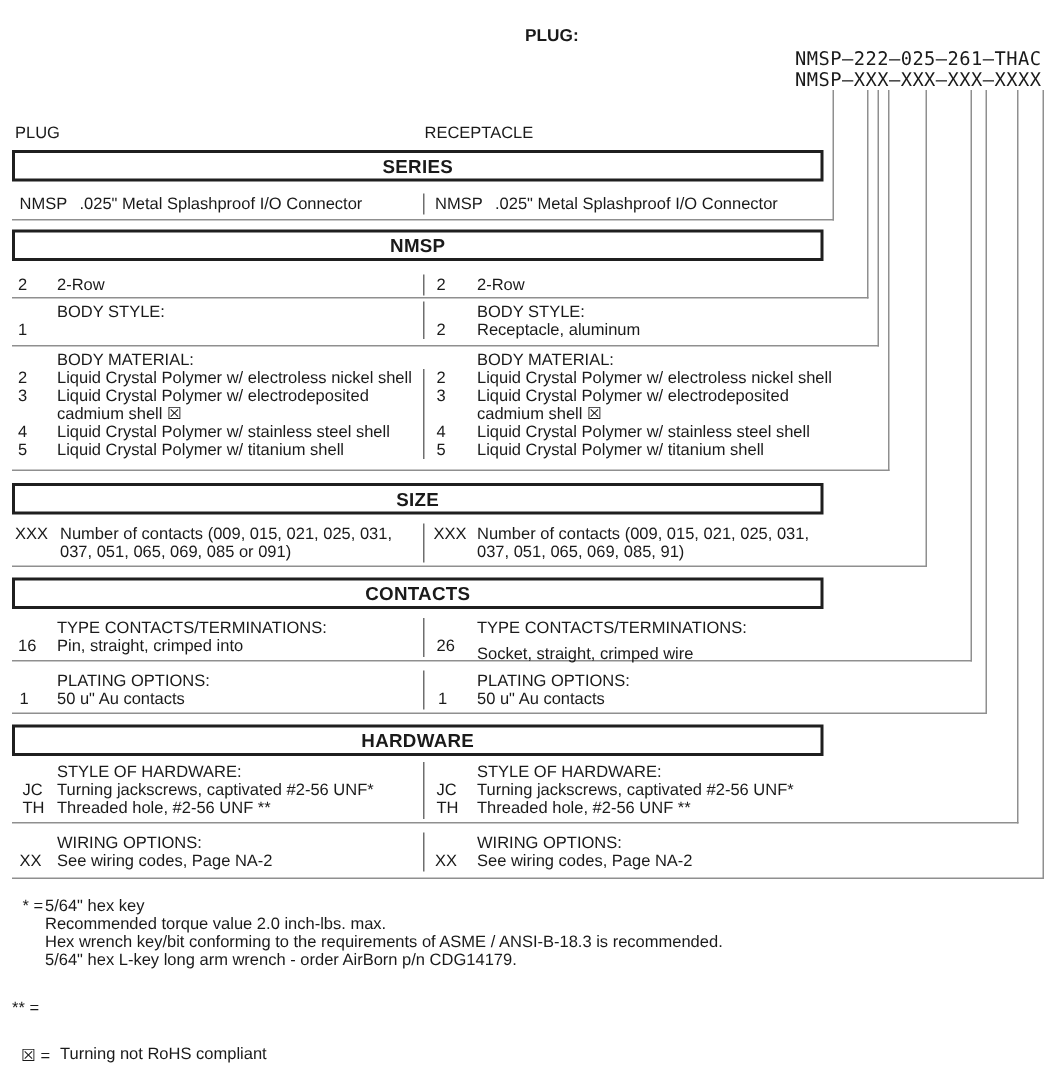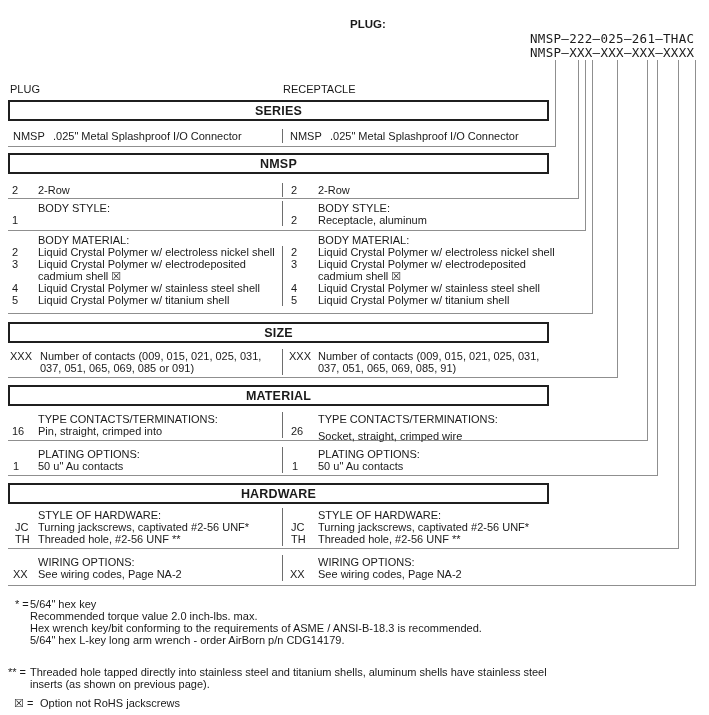--- a/index.html
+++ b/index.html
@@ -117,21 +117,21 @@
     <div class="line">037, 051, 065, 069, 085 or 091)</div>
   </div>
   <div class="abs vdiv" style="left:282px;top:349px;height:26px"></div>
   <span class="abs line" style="left:289px;top:350px">XXX</span>
   <div class="abs" style="left:318px;top:350px">
     <div class="line">Number of contacts (009, 015, 021, 025, 031,</div>
     <div class="line">037, 051, 065, 069, 085, 91)</div>
   </div>
 
   <div class="abs secbox" style="top:385px">
-    <span class="sectitle">MATERIAL</span>
+    <span class="sectitle">CONTACTS</span>
   </div>
 
   <span class="abs line" style="left:38px;top:413px">TYPE CONTACTS/TERMINATIONS:</span>
   <span class="abs line" style="left:12px;top:425px">16</span>
   <span class="abs line" style="left:38px;top:425px">Pin, straight, crimped into</span>
   <div class="abs vdiv" style="left:282px;top:412px;height:26px"></div>
   <span class="abs line" style="left:318px;top:413px">TYPE CONTACTS/TERMINATIONS:</span>
   <span class="abs line" style="left:291px;top:425px">26</span>
   <span class="abs line" style="left:318px;top:430px">Socket, straight, crimped wire</span>
 
@@ -177,20 +177,16 @@
   <span class="abs line" style="left:318px;top:568px">See wiring codes, Page NA-2</span>
 
   <span class="abs fn" style="left:15px;top:598px">* =</span>
   <div class="abs" style="left:30px;top:598px">
     <div class="line">5/64" hex key</div>
     <div class="line">Recommended torque value 2.0 inch-lbs. max.</div>
     <div class="line">Hex wrench key/bit conforming to the requirements of ASME / ANSI-B-18.3 is recommended.</div>
     <div class="line">5/64" hex L-key long arm wrench - order AirBorn p/n CDG14179.</div>
   </div>
   <span class="abs fn" style="left:8px;top:666px">** =</span>
-  <div class="abs" style="left:30px;top:666px">
-    <div class="line">Threaded hole tapped directly into stainless steel and titanium shells, aluminum shells have stainless steel</div>
-    <div class="line">inserts (as shown on previous page).</div>
-  </div>
   <span class="abs fn" style="left:14px;top:697px">☒ =</span>
-  <span class="abs fn" style="left:40px;top:697px">Option not RoHS jackscrews</span>
+  <span class="abs fn" style="left:40px;top:697px">Turning not RoHS compliant</span>
 
 </div>
 
 </body></html>

